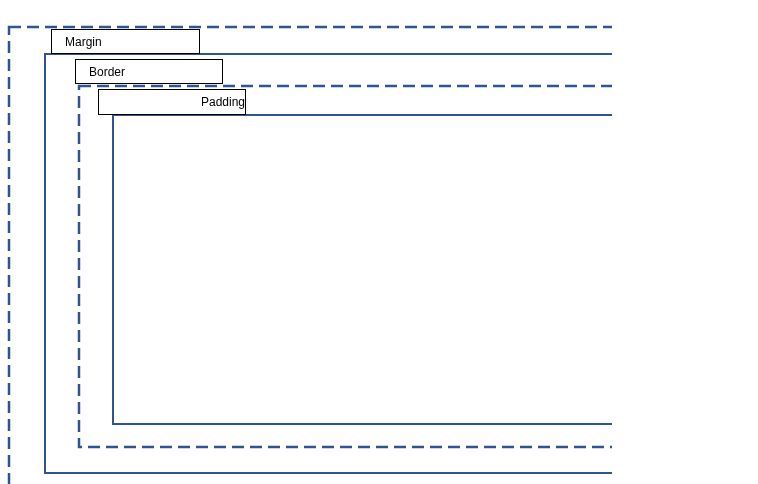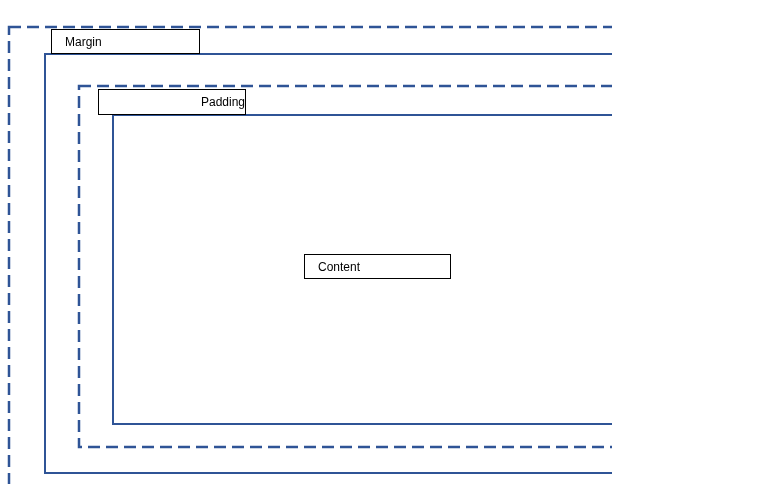--- a/index.html
+++ b/index.html
@@ -55,22 +55,22 @@
 
     <rect x="79" y="67" width="595" height="361" fill="none" stroke-width="2.5" stroke-dasharray="12 6" stroke="#2F5496"></rect>
 
     <rect x="113" y="96" width="527" height="309" fill="none" stroke-width="2" stroke="#2F5496"></rect>
   </svg>
 
   <div class="label-box margin">
     <span>Margin</span>
   </div>
 
+  <div class="label-box border">
+    <span>Border</span>
+  </div>
 
   <div class="label-box padding">
     <span>Padding</span>
   </div>
 
-  <div class="label-box content">
-    <span>Content</span>
-  </div>
 
 </div>
 
 </body></html>

